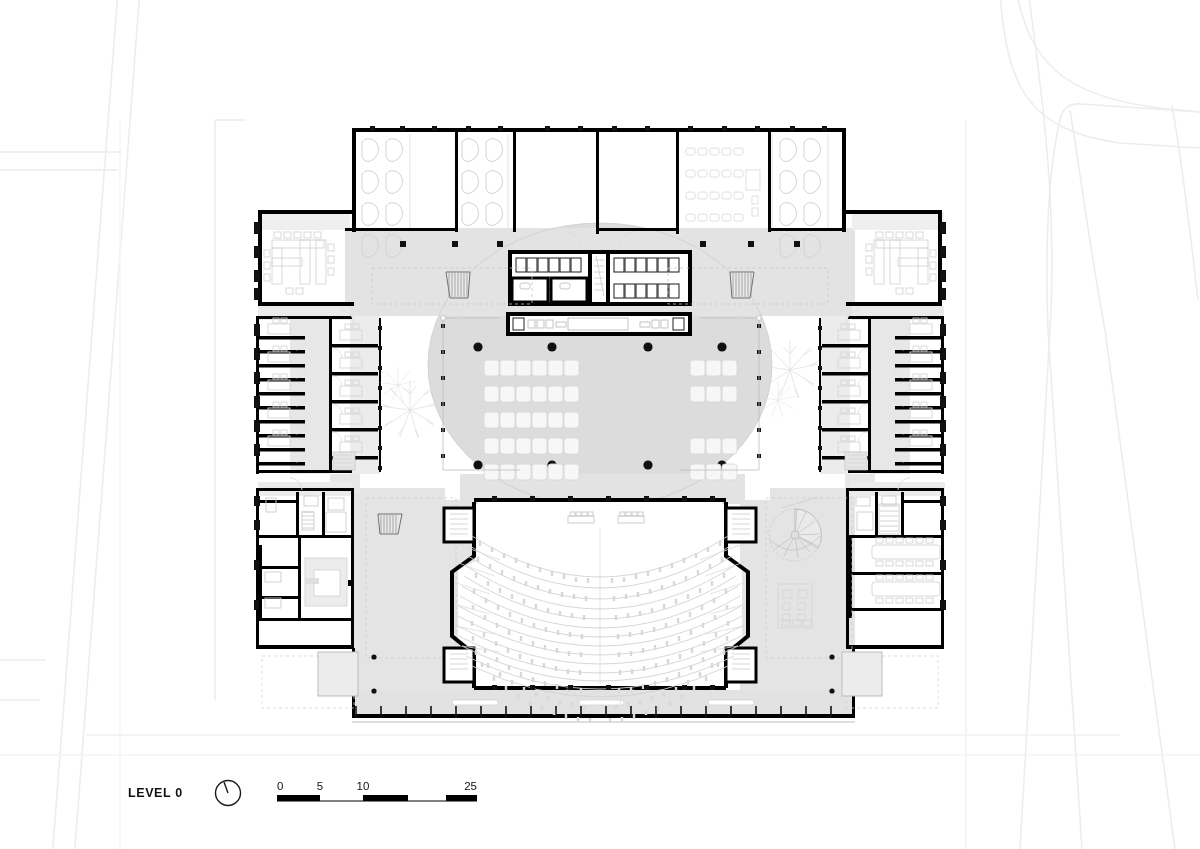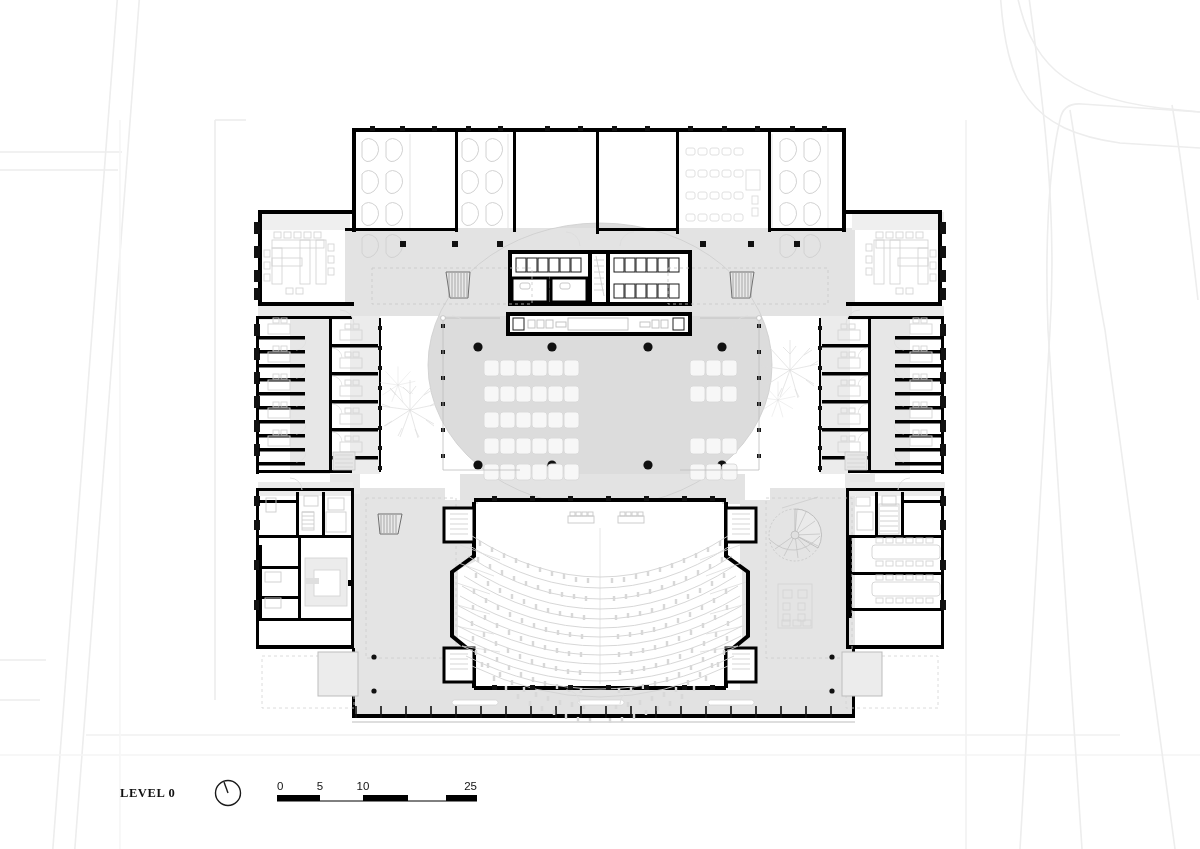--- a/index.html
+++ b/index.html
@@ -1182,15 +1182,15 @@
       <path d="M277 801 H477" stroke="#000" stroke-width="1"></path>
       <path d="M277 795 H477" stroke="#000" stroke-width="0.6" opacity="0"></path>
       <text class="sc-num" x="277" y="790" text-anchor="start">0</text>
       <text class="sc-num" x="320" y="790" text-anchor="middle">5</text>
       <text class="sc-num" x="363" y="790" text-anchor="middle">10</text>
       <text class="sc-num" x="477" y="790" text-anchor="end">25</text>
     </g>
   </g>
 </svg>
 
-<div class="tb-label" style="left:120px; top:786px;font-family:Liberation Serif, serif;">LEVEL 0</div>
+<div class="tb-label" style="left:128px; top:786px;">LEVEL 0</div>
 
 </div>
 
 </body></html>

